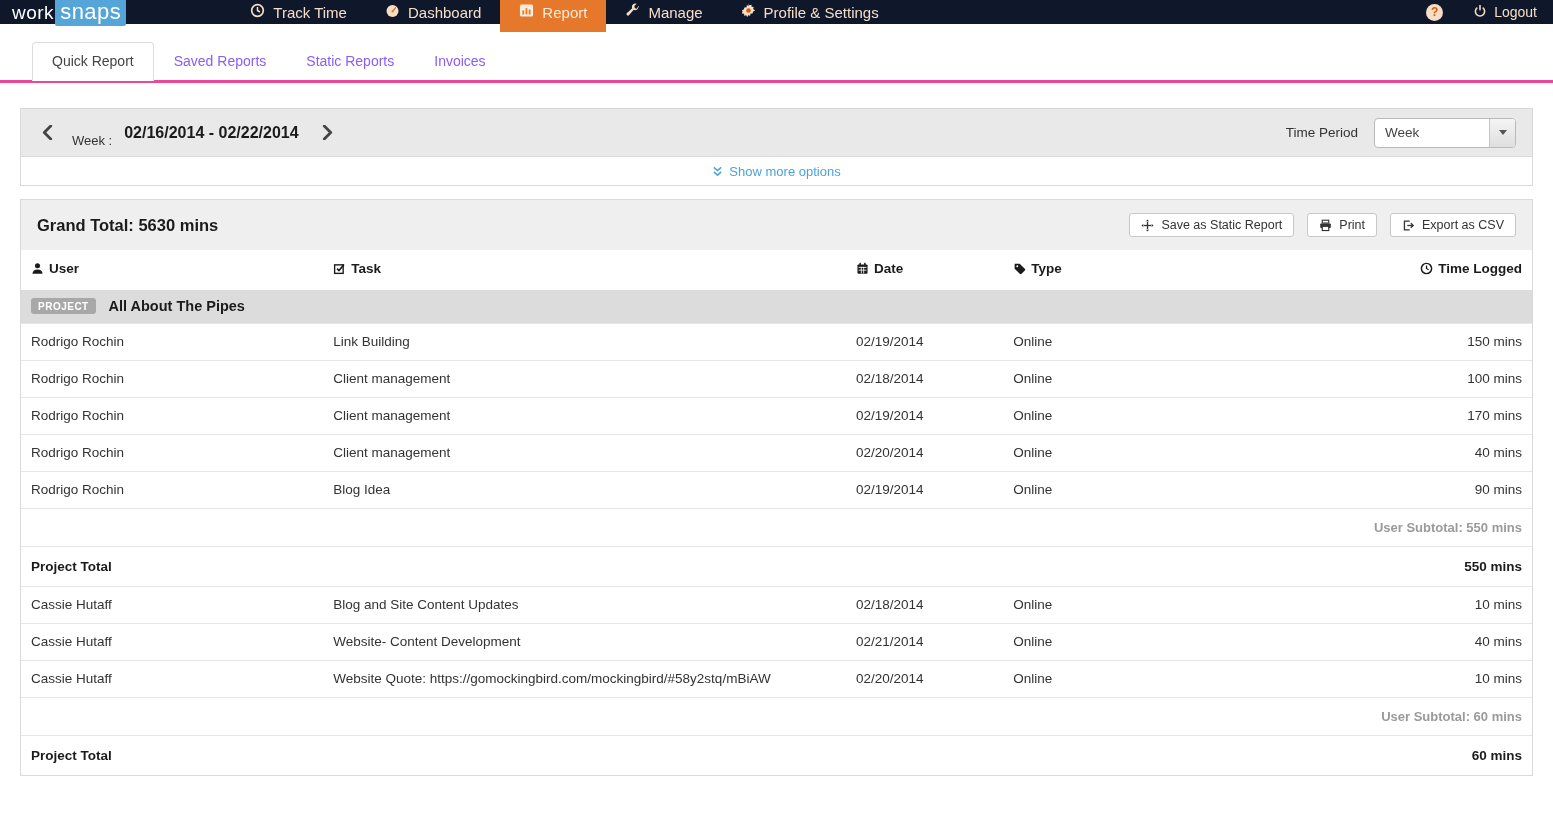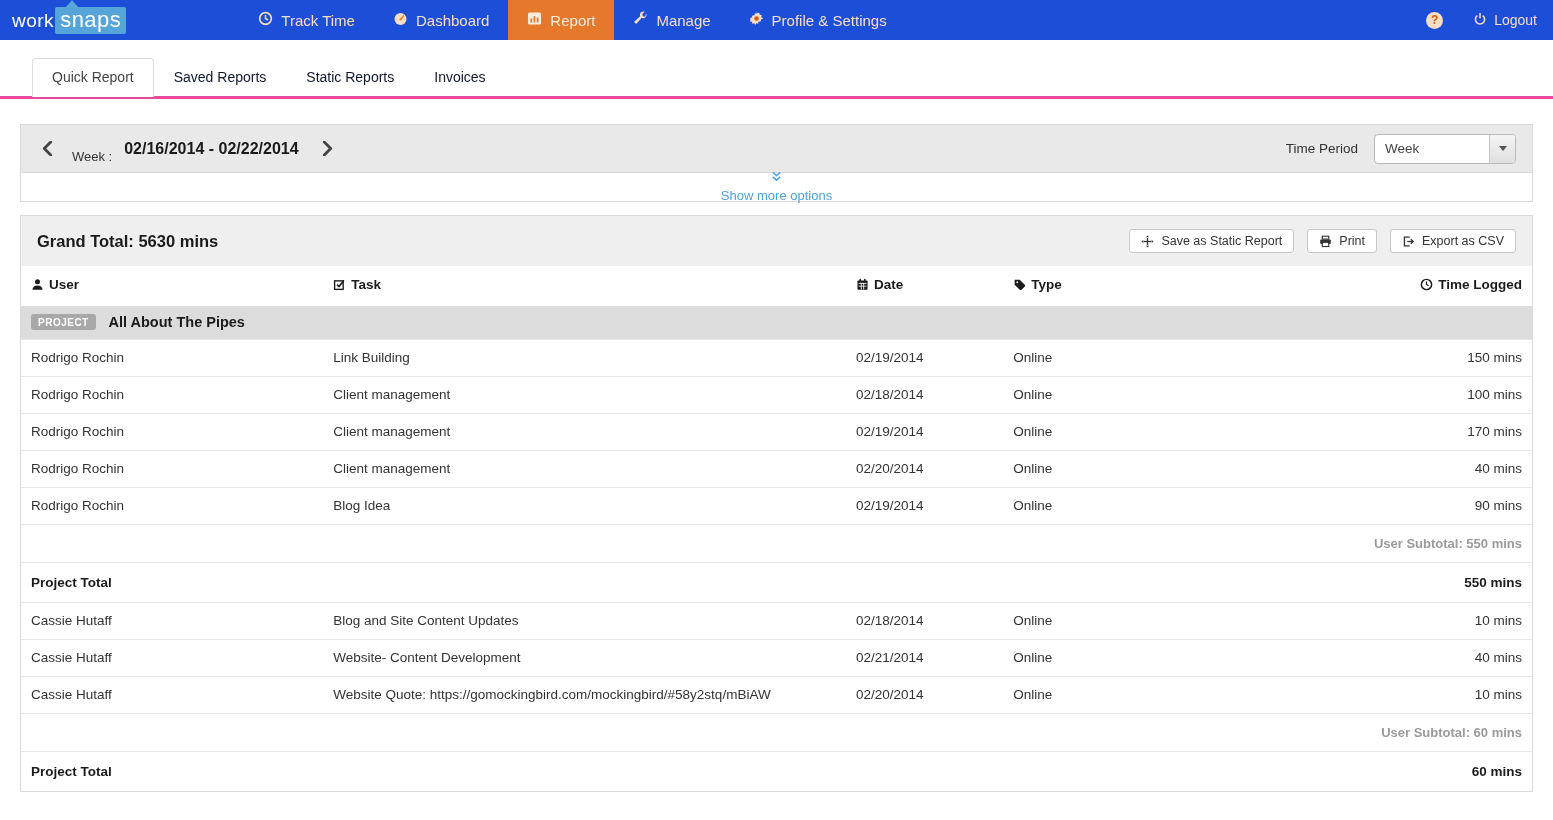--- a/index.html
+++ b/index.html
@@ -1,20 +1,20 @@
 <!DOCTYPE html>
 <html><head>
 <meta charset="utf-8">
 <style>
   * { margin:0; padding:0; box-sizing:border-box; }
   html,body { width:1553px; height:820px; overflow:hidden; background:#fff;
     font-family:"Liberation Sans", sans-serif; }
 
   
-  .navbar { height:40px; background:#1d4ed8; display:flex; align-items:center;gap:8px; }
+  .navbar { height:24px; background:#0f172a; display:flex; align-items:center; }
   .logo { display:flex; align-items:baseline; padding:0 10px 0 12px; cursor:pointer; }
   .logo-work { color:#fff; font-size:19px; font-weight:400; letter-spacing:.5px; }
   .logo-snaps-wrap { position:relative; margin-left:1px; }
   .logo-snaps { background:#55A5D9; color:#fff; font-size:22px; padding:0px 5px 2px 5px;
     border-radius:2px; letter-spacing:.5px; }
   .logo-tri { position:absolute; top:-7px; left:10px; width:0; height:0;
     border-left:7px solid transparent; border-right:7px solid transparent;
     border-bottom:8px solid #55A5D9; }
   .nav-menu { display:flex; height:40px; margin-left:95px; }
   .nav-item { display:flex; align-items:center; gap:8px; padding:0 19px; height:40px;
@@ -23,21 +23,21 @@
   .nav-item svg { width:15px; height:15px; }
   .nav-right { margin-left:auto; display:flex; align-items:center; gap:30px; padding-right:16px; }
   .help-circle { width:17px; height:17px; border-radius:50%; background:#F6DEC6; color:#DB5909;
     font-size:12px; font-weight:bold; display:flex; align-items:center; justify-content:center;
     cursor:pointer; }
   .logout { display:flex; align-items:center; gap:7px; color:#F6DEC6; font-size:14px; cursor:pointer; }
   .logout svg { width:14px; height:14px; }
 
   
   .tabs { margin-top:18px; padding-left:32px; border-bottom:3px solid #ec4899; display:flex; }
-  .tab { padding:10px 19px 11px; font-size:14px; color:#0f172a; cursor:pointer;
+  .tab { padding:10px 19px 11px; font-size:14px; color:#8b5cf6; cursor:pointer;
     border:1px solid transparent; margin-bottom:-1px; }
   .tab.active { background:#fff; color:#444; border:1px solid #DDD; border-bottom-color:#fff;
     border-radius:4px 4px 0 0; }
 
   
   .panel { margin:0 20px; border:1px solid #D9D9D9; }
   .week-panel { margin-top:25px; }
   .week-bar { background:#E9E9E9; height:47px; display:flex; align-items:center; padding:0 16px; }
   .chev-btn { background:none; border:none; cursor:pointer; padding:2px 4px; display:flex; }
   .chev-btn svg { width:13px; height:15px; }
@@ -47,21 +47,21 @@
   .tp-label { font-size:13.5px; color:#333; }
   .select-box { width:142px; height:30px; background:#fff; border:1px solid #B9B9B9;
     border-radius:4px; display:flex; align-items:center; cursor:pointer; overflow:hidden; }
   .select-value { flex:1; font-size:13.5px; color:#444; padding-left:10px; }
   .select-arrow { width:26px; height:28px; border-left:1px solid #C5C5C5;
     background:linear-gradient(#F4F4F4,#DFDFDF); display:flex; align-items:center; justify-content:center; }
   .select-arrow i { width:0; height:0; border-left:4px solid transparent; border-right:4px solid transparent;
     border-top:5px solid #555; }
   .more-row { background:#fff; border-top:1px solid #D9D9D9; height:29px;
     display:flex; align-items:center; justify-content:center; }
-  .more-link { display:flex; align-items:center; gap:6px; color:#4AA3DE; font-size:13px; cursor:pointer;flex-direction:column; }
+  .more-link { display:flex; align-items:center; gap:6px; color:#4AA3DE; font-size:13px; cursor:pointer; }
   .more-link svg { width:11px; height:11px; }
 
   
   .report-panel { margin-top:13px; }
   .report-header { background:#EFEFEF; padding:13px 16px; display:flex; align-items:center; }
   .grand-total { font-size:16.5px; font-weight:bold; color:#1b1b1b; }
   .header-buttons { margin-left:auto; display:flex; gap:13px; }
   .btn { display:flex; align-items:center; gap:7px; background:#fff; border:1px solid #C8C8C8;
     border-radius:3px; padding:4px 11px; font-size:12.5px; color:#333; cursor:pointer;
     font-family:inherit; }

